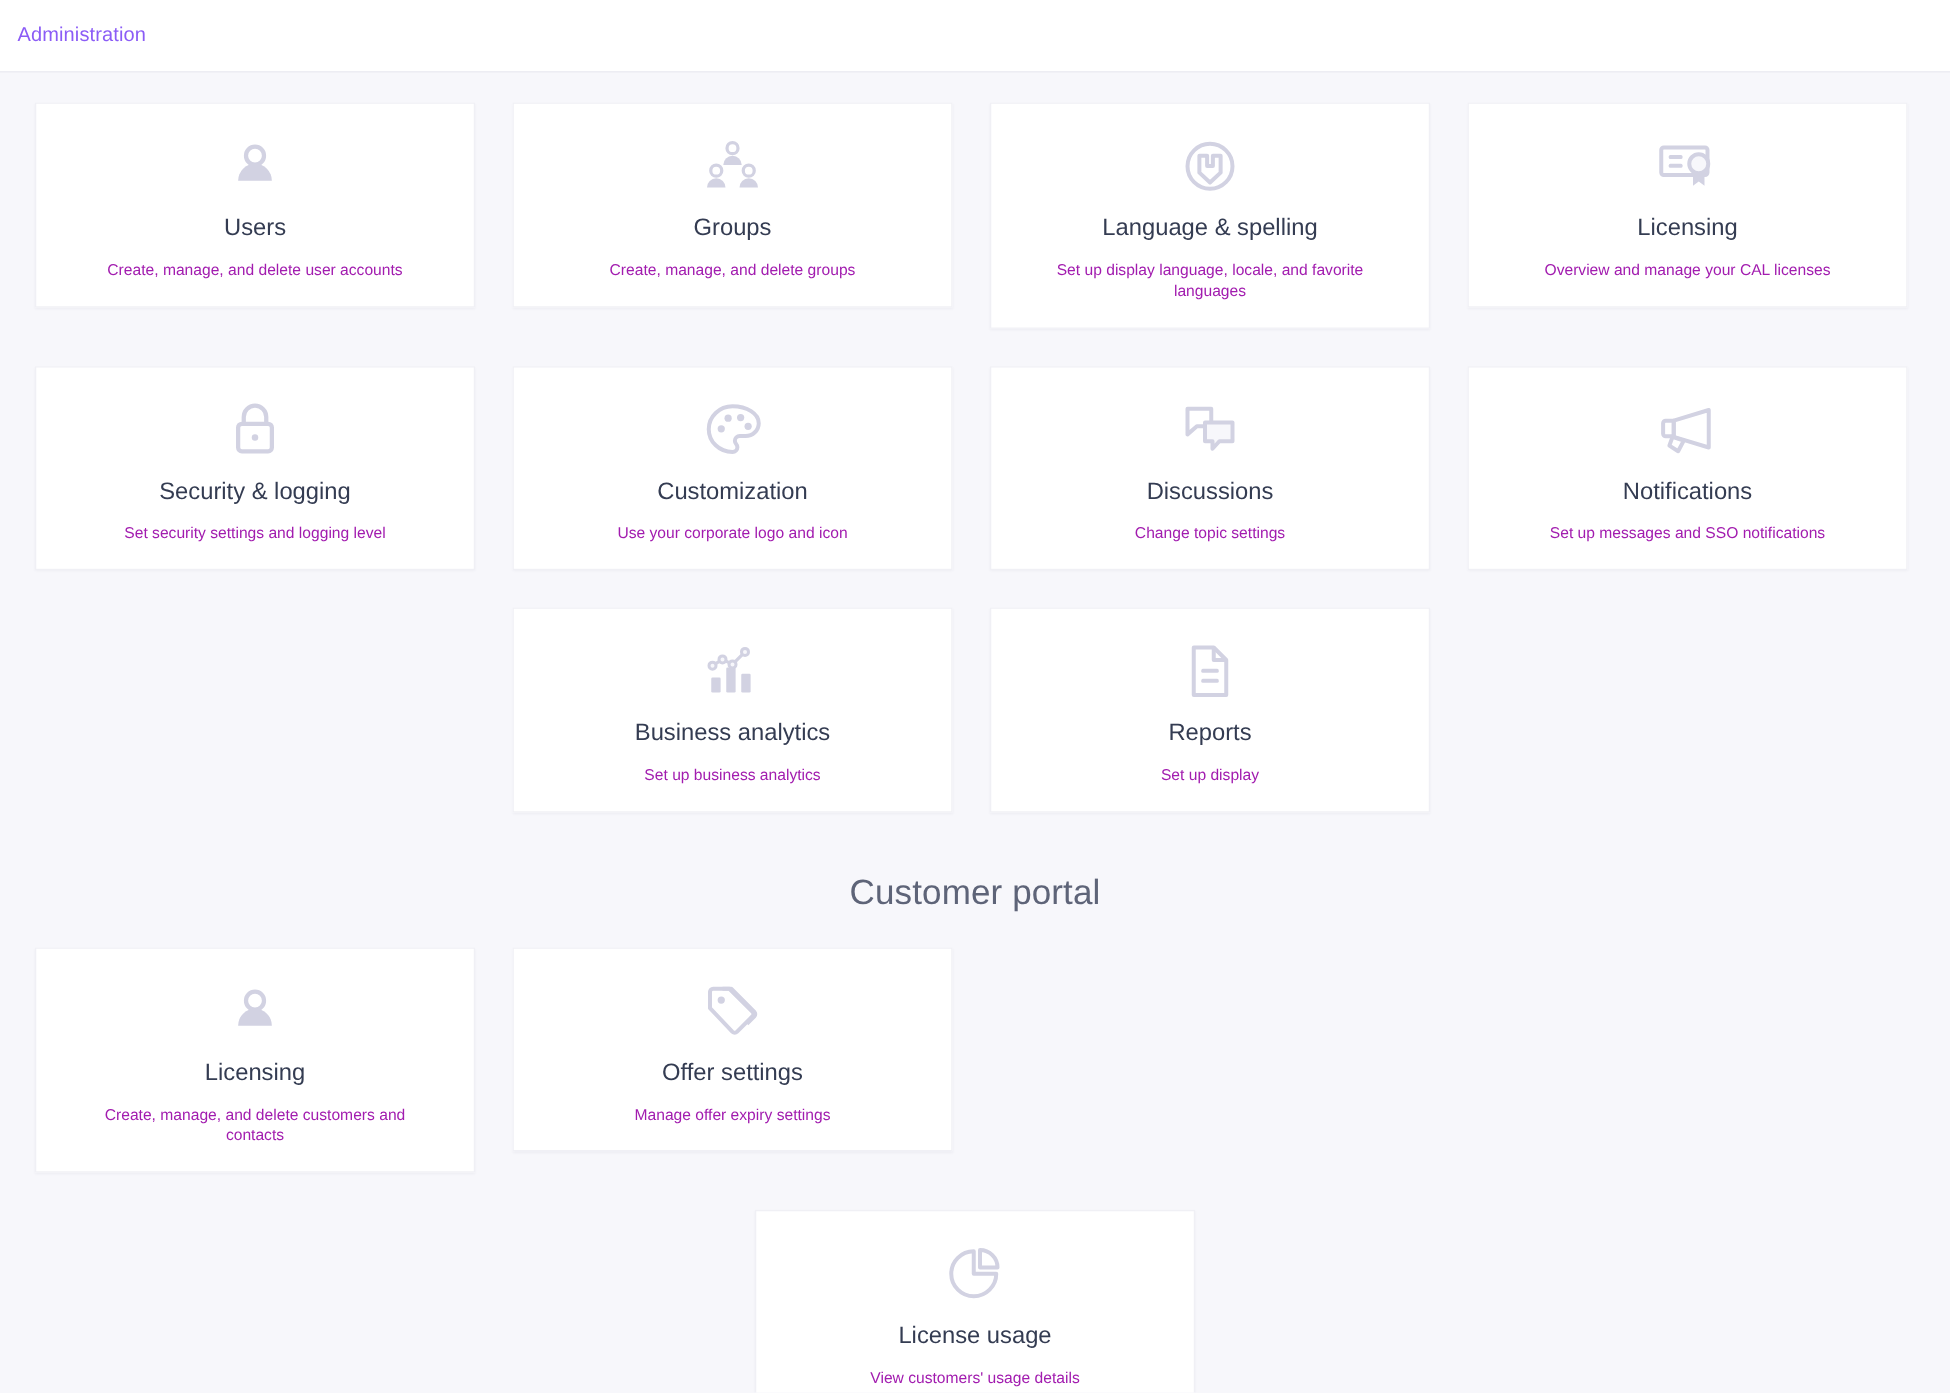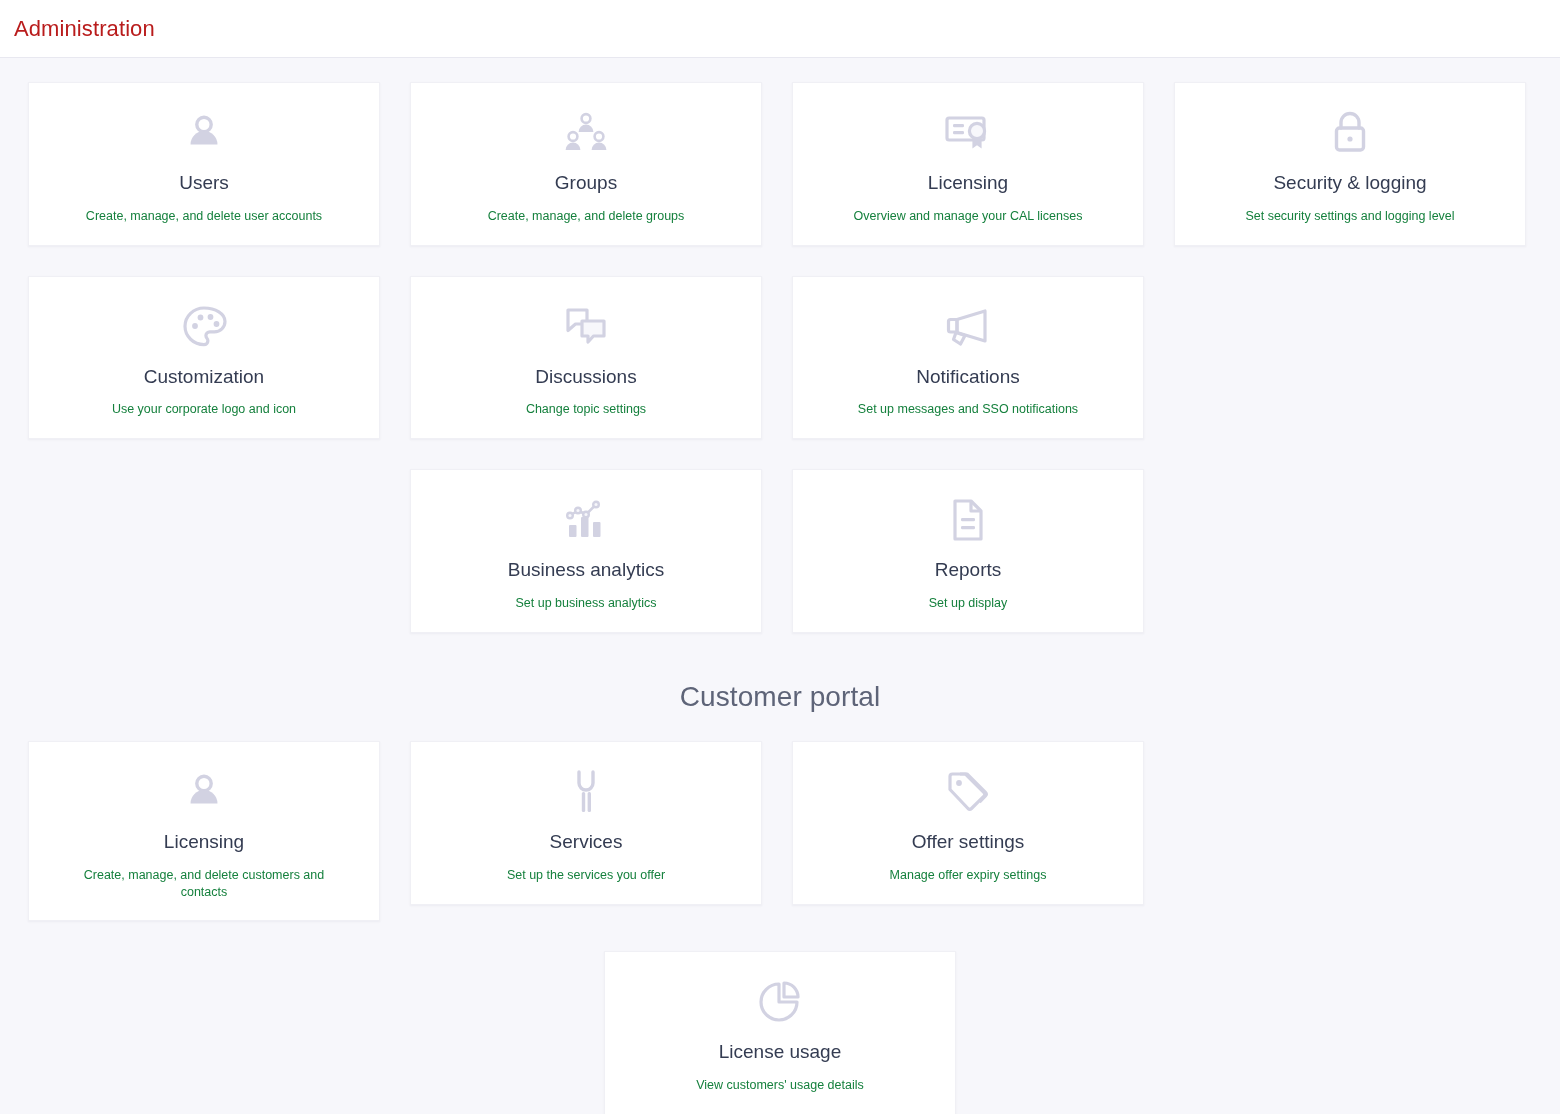--- a/index.html
+++ b/index.html
@@ -15,23 +15,23 @@
   .page-header {
     height: 58px;
     background: #ffffff;
     border-bottom: 1px solid #e8e8f0;
     display: flex;
     align-items: center;
     padding-left: 14px;
   }
 
   .page-title {
-    font-size: 22px;
+    font-size: 16px;
     font-weight: 400;
-    color: #b91c1c;
+    color: #8b5cf6;
     letter-spacing: 0.1px;
   }
 
   .content {
     padding: 24px 28px 0 28px;
   }
 
   .grid {
     display: grid;
     grid-template-columns: repeat(4, 352px);
@@ -67,21 +67,21 @@
     font-size: 19px;
     font-weight: 400;
     color: #343c52;
     text-align: center;
     line-height: 1.25;
     margin-bottom: 13px;
   }
 
   .card-desc {
     font-size: 12.5px;
-    color: #15803d;
+    color: #a21caf;
     text-align: center;
     line-height: 1.35;
     max-width: 290px;
   }
 
   .section-heading {
     text-align: center;
     font-size: 28px;
     font-weight: 400;
     color: #5e6478;
@@ -127,20 +127,30 @@
             <circle cx="23" cy="7.5" r="4.4" stroke="#d2d2e2" stroke-width="2.6"></circle>
             <path d="M15.6 21a7.4 7.4 0 0 1 14.8 0z" fill="#d2d2e2"></path>
             <circle cx="10" cy="25.5" r="4.4" stroke="#d2d2e2" stroke-width="2.6"></circle>
             <path d="M2.6 39a7.4 7.4 0 0 1 14.8 0z" fill="#d2d2e2"></path>
             <circle cx="36" cy="25.5" r="4.4" stroke="#d2d2e2" stroke-width="2.6"></circle>
             <path d="M28.6 39a7.4 7.4 0 0 1 14.8 0z" fill="#d2d2e2"></path>
           </svg>
         </div>
         <div class="card-title">Groups</div>
         <div class="card-desc">Create, manage, and delete groups</div>
+      </div>
+      <div class="card">
+        <div class="card-icon">
+          <svg width="48" height="48" viewBox="0 0 48 48" fill="none">
+            <circle cx="24" cy="24" r="18" stroke="#d2d2e2" stroke-width="3.2"></circle>
+            <path d="M15.5 15.5h6.2v8.2h4.6v-8.2h6.2v13.6L24 37 15.5 29.1z" stroke="#d2d2e2" stroke-width="3.2" stroke-linejoin="round"></path>
+          </svg>
+        </div>
+        <div class="card-title">Language &amp; spelling</div>
+        <div class="card-desc">Set up display language, locale, and favorite languages</div>
       </div>
       <div class="card">
         <div class="card-icon">
           <svg width="48" height="44" viewBox="0 0 48 44" fill="none">
             <path d="M5 7h33a2 2 0 0 1 2 2v18a2 2 0 0 1-2 2H5a2 2 0 0 1-2-2V9a2 2 0 0 1 2-2z" stroke="#d2d2e2" stroke-width="3.2" stroke-linejoin="round"></path>
             <rect x="9" y="13" width="11" height="3.2" rx="1.2" fill="#d2d2e2"></rect>
             <rect x="9" y="20" width="11" height="3.2" rx="1.2" fill="#d2d2e2"></rect>
             <circle cx="33" cy="20" r="7.6" fill="#f7f7fb" stroke="#d2d2e2" stroke-width="3.2"></circle>
             <path d="M28.4 26.5v11l4.6-3.3 4.6 3.3v-11z" fill="#d2d2e2"></path>
           </svg>
@@ -231,31 +241,20 @@
           <svg width="44" height="44" viewBox="0 0 44 44" fill="none">
             <circle cx="22" cy="13.5" r="7.2" stroke="#d2d2e2" stroke-width="3.4"></circle>
             <path d="M8.5 33.5a13.5 13.5 0 0 1 27 0z" fill="#d2d2e2"></path>
           </svg>
         </div>
         <div class="card-title">Licensing</div>
         <div class="card-desc">Create, manage, and delete customers and contacts</div>
       </div>
       <div class="card">
         <div class="card-icon">
-          <svg width="34" height="48" viewBox="0 0 34 48" fill="none">
-            <path d="M10 4v11a7 7 0 0 0 14 0V4" stroke="#d2d2e2" stroke-width="3.4" stroke-linecap="round"></path>
-            <rect x="12.8" y="24" width="3.4" height="20" rx="1.5" fill="#d2d2e2"></rect>
-            <rect x="18.6" y="24" width="3.4" height="20" rx="1.5" fill="#d2d2e2"></rect>
-          </svg>
-        </div>
-        <div class="card-title">Services</div>
-        <div class="card-desc">Set up the services you offer</div>
-      </div>
-      <div class="card">
-        <div class="card-icon">
           <svg width="48" height="46" viewBox="0 0 48 46" fill="none">
             <path d="M6 20.5V7.5A2.5 2.5 0 0 1 8.5 5h13L40 23.5a2.5 2.5 0 0 1 0 3.5L27.5 39.5a2.5 2.5 0 0 1-3.5 0z" stroke="#d2d2e2" stroke-width="3.2" stroke-linejoin="round"></path>
             <circle cx="15" cy="14" r="2.9" fill="#d2d2e2"></circle>
             <path d="M16 5h7L41.5 23.5a2.5 2.5 0 0 1 0 3.5l-6 6" stroke="#d2d2e2" stroke-width="3.2" stroke-linejoin="round"></path>
           </svg>
         </div>
         <div class="card-title">Offer settings</div>
         <div class="card-desc">Manage offer expiry settings</div>
       </div>
     </div>

